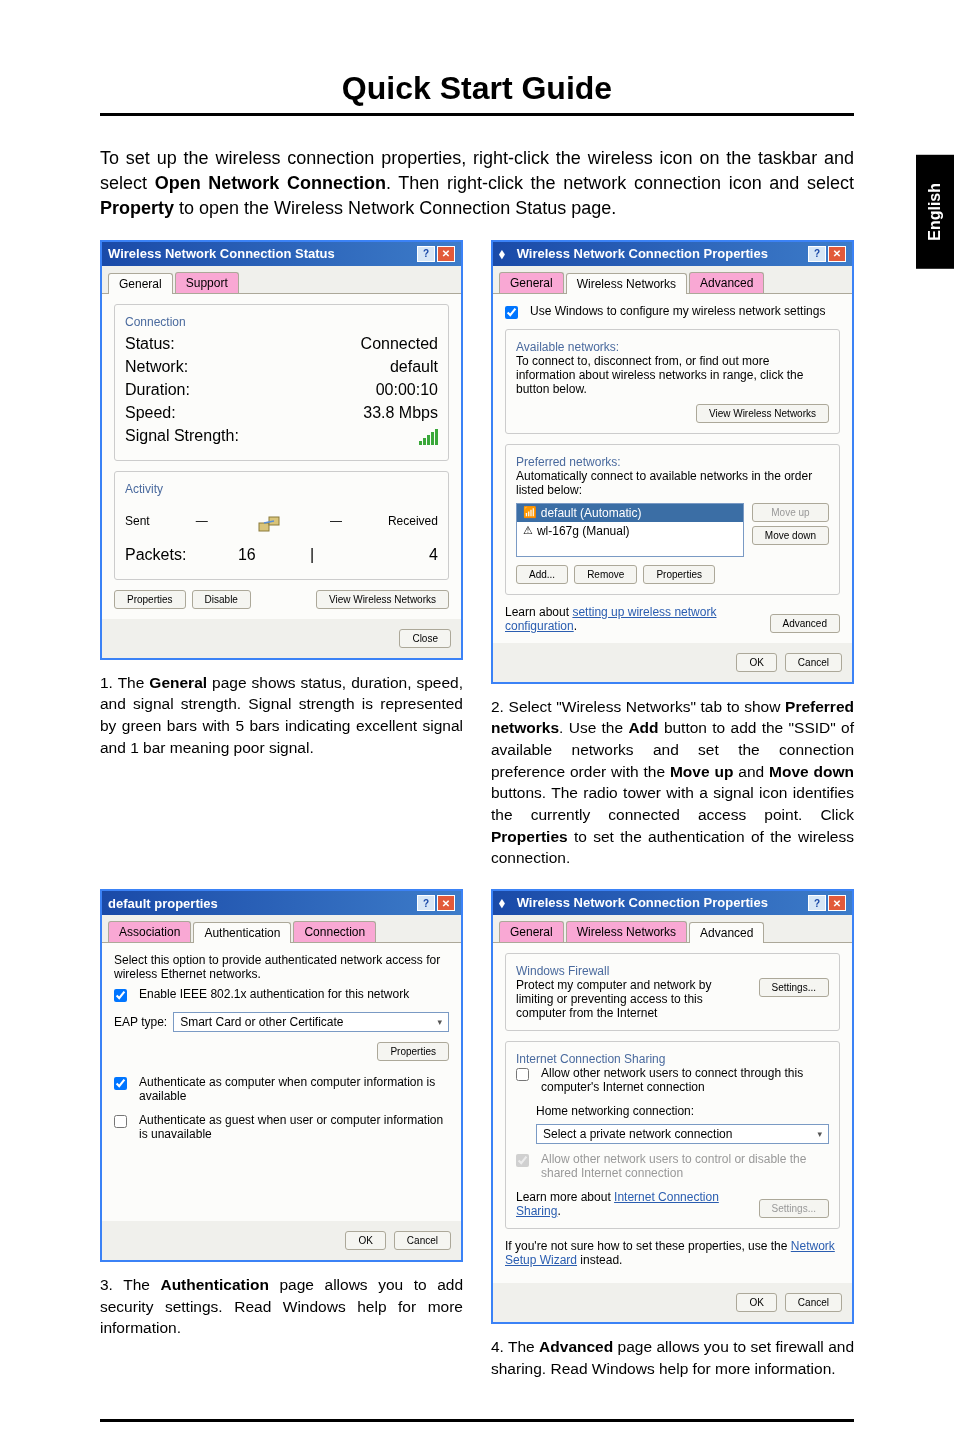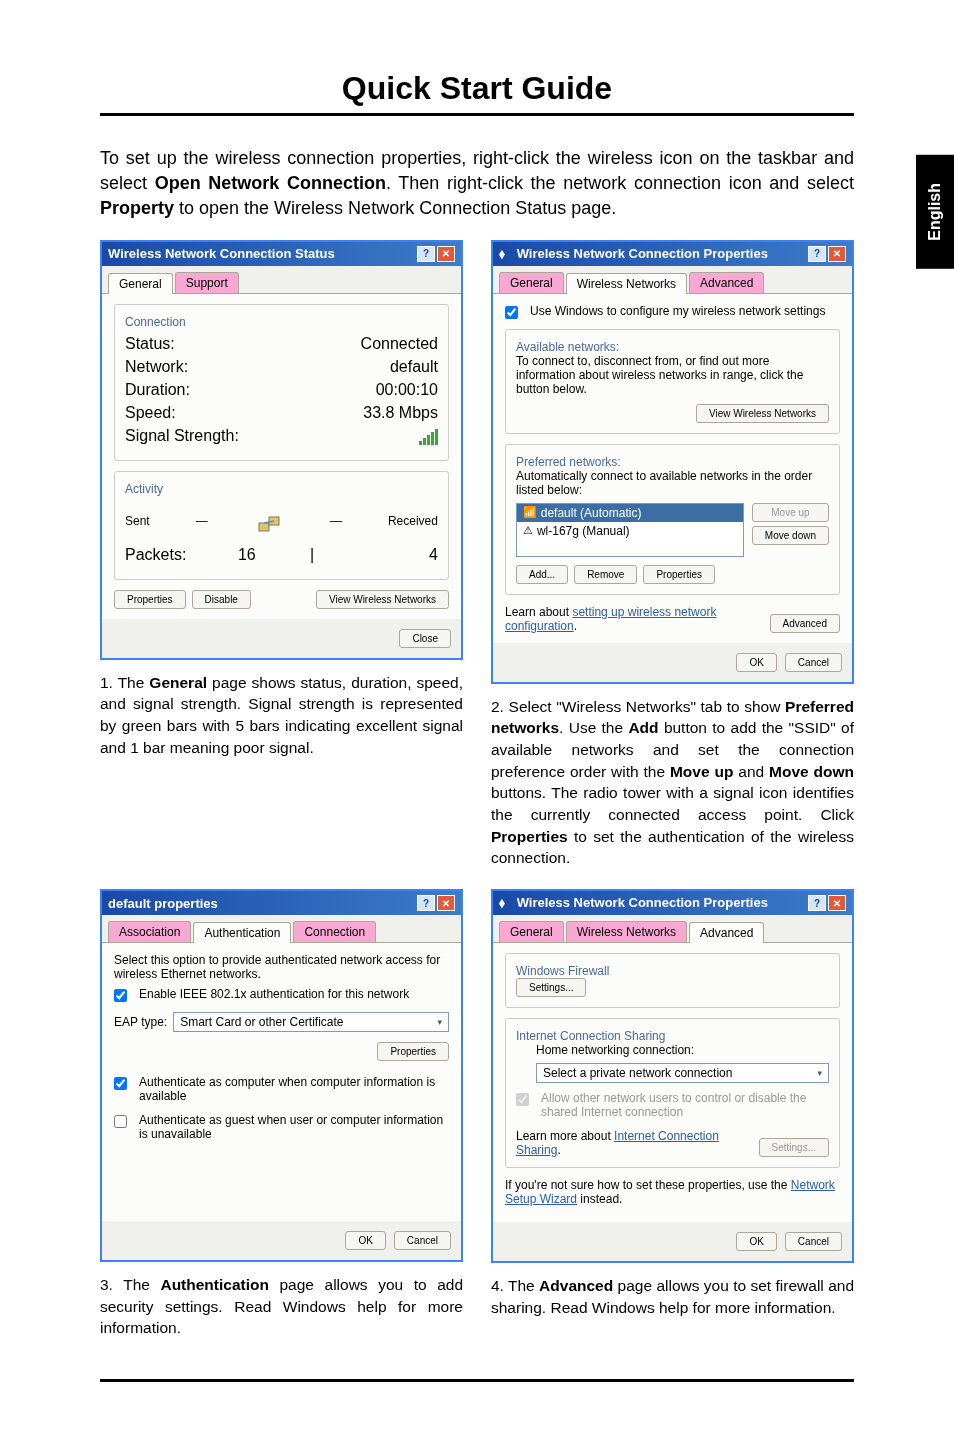--- a/index.html
+++ b/index.html
@@ -282,25 +282,30 @@
         </div>
         <div class="dlg-tabs">
           <div class="dlg-tab">General</div>
           <div class="dlg-tab">Wireless Networks</div>
           <div class="dlg-tab active">Advanced</div>
         </div>
         <div class="dlg-body">
           <div class="fieldset">
             <span class="group-label">Windows Firewall</span>
             <div style="display:flex; gap:8px; align-items:flex-start;">
+              <div class="plain-text" style="flex:1; margin:0;">Protect my computer and network by limiting or preventing access to this computer from the Internet</div>
               <button class="xp-btn">Settings...</button>
             </div>
           </div>
           <div class="fieldset">
             <span class="group-label">Internet Connection Sharing</span>
+            <div class="checkbox-row">
+                <input type="checkbox" style="">
+                <span>Allow other network users to connect through this computer's Internet connection</span>
+              </div>
             <div class="plain-text" style="margin-left:20px;">Home networking connection:</div>
             <div class="select-box" style="margin-left:20px; margin-bottom:8px;gap:40px;">
               <span>Select a private network connection</span>
                 <span class="chev">▾</span>
             </div>
             <div class="checkbox-row disabled">
                 <input type="checkbox" checked="" disabled="" style="">
                 <span>Allow other network users to control or disable the shared Internet connection</span>
               </div>
             <div style="display:flex; justify-content:space-between; align-items:flex-end;">

